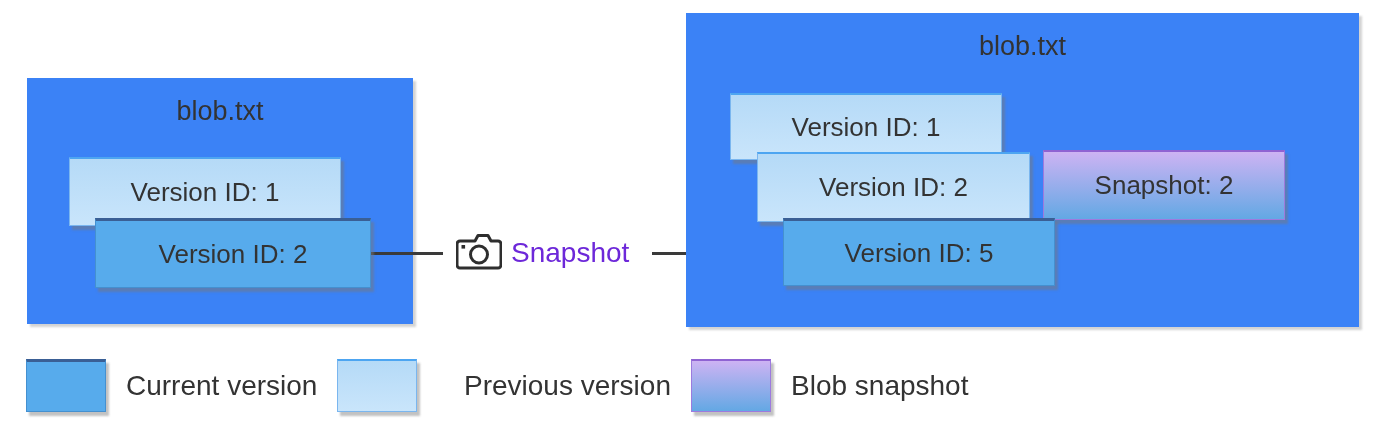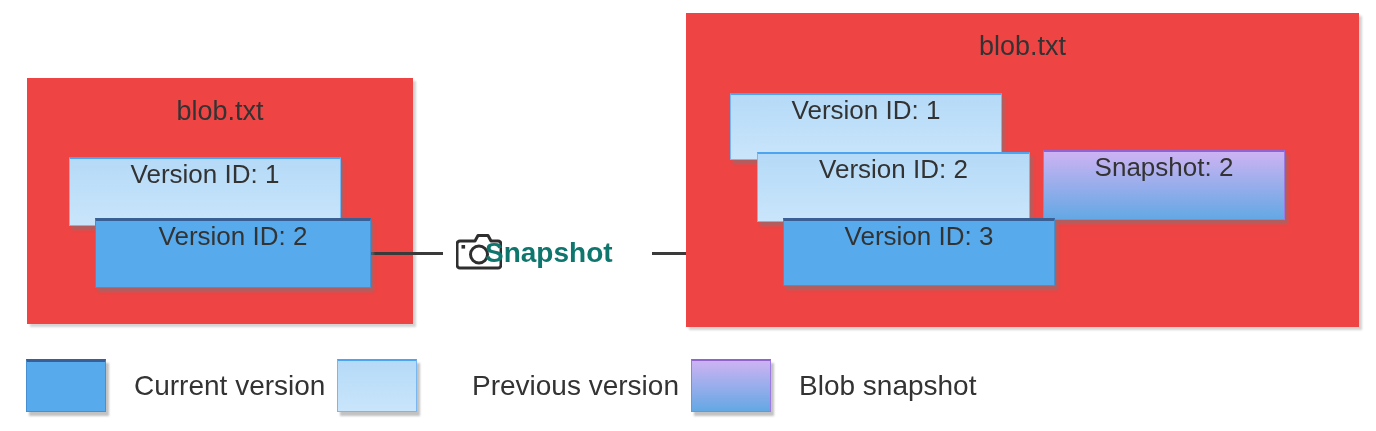--- a/index.html
+++ b/index.html
@@ -2,32 +2,32 @@
 <html><head>
 <meta charset="utf-8">
 <style>
   html,body{margin:0;padding:0;background:#ffffff;}
   .canvas{
     position:relative;width:1376px;height:431px;background:#ffffff;overflow:hidden;
     font-family:"Liberation Sans","DejaVu Sans",sans-serif;color:#333333;
   }
   
   .panel{
-    position:absolute;background:#ef4444;
+    position:absolute;background:#3b82f6;
     box-shadow:3px 3px 2px rgba(130,130,130,0.35);
   }
   .panel-left{left:27px;top:78px;width:386px;height:246px;}
   .panel-right{left:686px;top:13px;width:673px;height:314px;}
   .panel-title{
     position:absolute;left:0;top:17px;width:100%;text-align:center;
     font-size:27px;line-height:32px;color:#333333;
   }
   
   .vbox{
-    position:absolute;display:flex;justify-content:center;
+    position:absolute;display:flex;align-items:center;justify-content:center;
     font-size:26px;color:#333333;
     box-shadow:3px 4px 2px rgba(120,120,120,0.5);
     box-sizing:border-box;
   }
   .box-previous{
     background:linear-gradient(180deg,#b5daf7,#c9e5fb);
     border:1px solid #7ab6ef;border-top:2px solid #4da5f1;
   }
   .box-current{
     background:#57abec;
@@ -48,29 +48,29 @@
   
   .hline{position:absolute;height:3px;background:#3a3a3a;}
   .line1{left:371px;top:252px;width:72px;}
   .line2{left:652px;top:252px;width:120px;}
   .arrowhead{
     position:absolute;left:770px;top:244px;width:0;height:0;
     border-left:16px solid #3a3a3a;border-top:9px solid transparent;border-bottom:9px solid transparent;
   }
   .camera{position:absolute;left:456px;top:234px;width:46px;height:36px;}
   .action-label{
-    position:absolute;left:485px;top:237px;font-size:28px;font-weight:bold;color:#0f766e;
+    position:absolute;left:511px;top:237px;font-size:28px;font-weight:normal;color:#6d28d9;
   }
   
   .legend-item{position:absolute;top:359px;height:53px;display:flex;align-items:center;gap:20px;}
   .legend-1{left:26px;}
   .legend-2{left:337px;gap:47px;}
   .legend-3{left:691px;}
   .swatch{width:80px;height:53px;box-sizing:border-box;box-shadow:3px 4px 2px rgba(120,120,120,0.45);}
-  .legend-label{font-size:28px;color:#333333;white-space:nowrap;margin-left:8px;}
+  .legend-label{font-size:28px;color:#333333;white-space:nowrap;}
 </style>
 </head>
 <body>
 
 <div class="canvas">
 
   <div class="panel panel-left">
     <div class="panel-title">blob.txt</div>
     <div class="vbox box-previous lp-v1">
       <span>Version ID: 1</span>
@@ -98,21 +98,21 @@
     <div class="vbox box-previous rp-v1">
       <span>Version ID: 1</span>
     </div>
     <div class="vbox box-previous rp-v2">
       <span>Version ID: 2</span>
     </div>
     <div class="vbox box-snapshot rp-snap">
       <span>Snapshot: 2</span>
     </div>
     <div class="vbox box-current rp-v3">
-      <span>Version ID: 3</span>
+      <span>Version ID: 5</span>
     </div>
   </div>
 
   <div class="legend-item legend-1">
     <div class="swatch box-current"></div>
     <div class="legend-label">Current version</div>
   </div>
   <div class="legend-item legend-2">
     <div class="swatch box-previous"></div>
     <div class="legend-label">Previous version</div>

